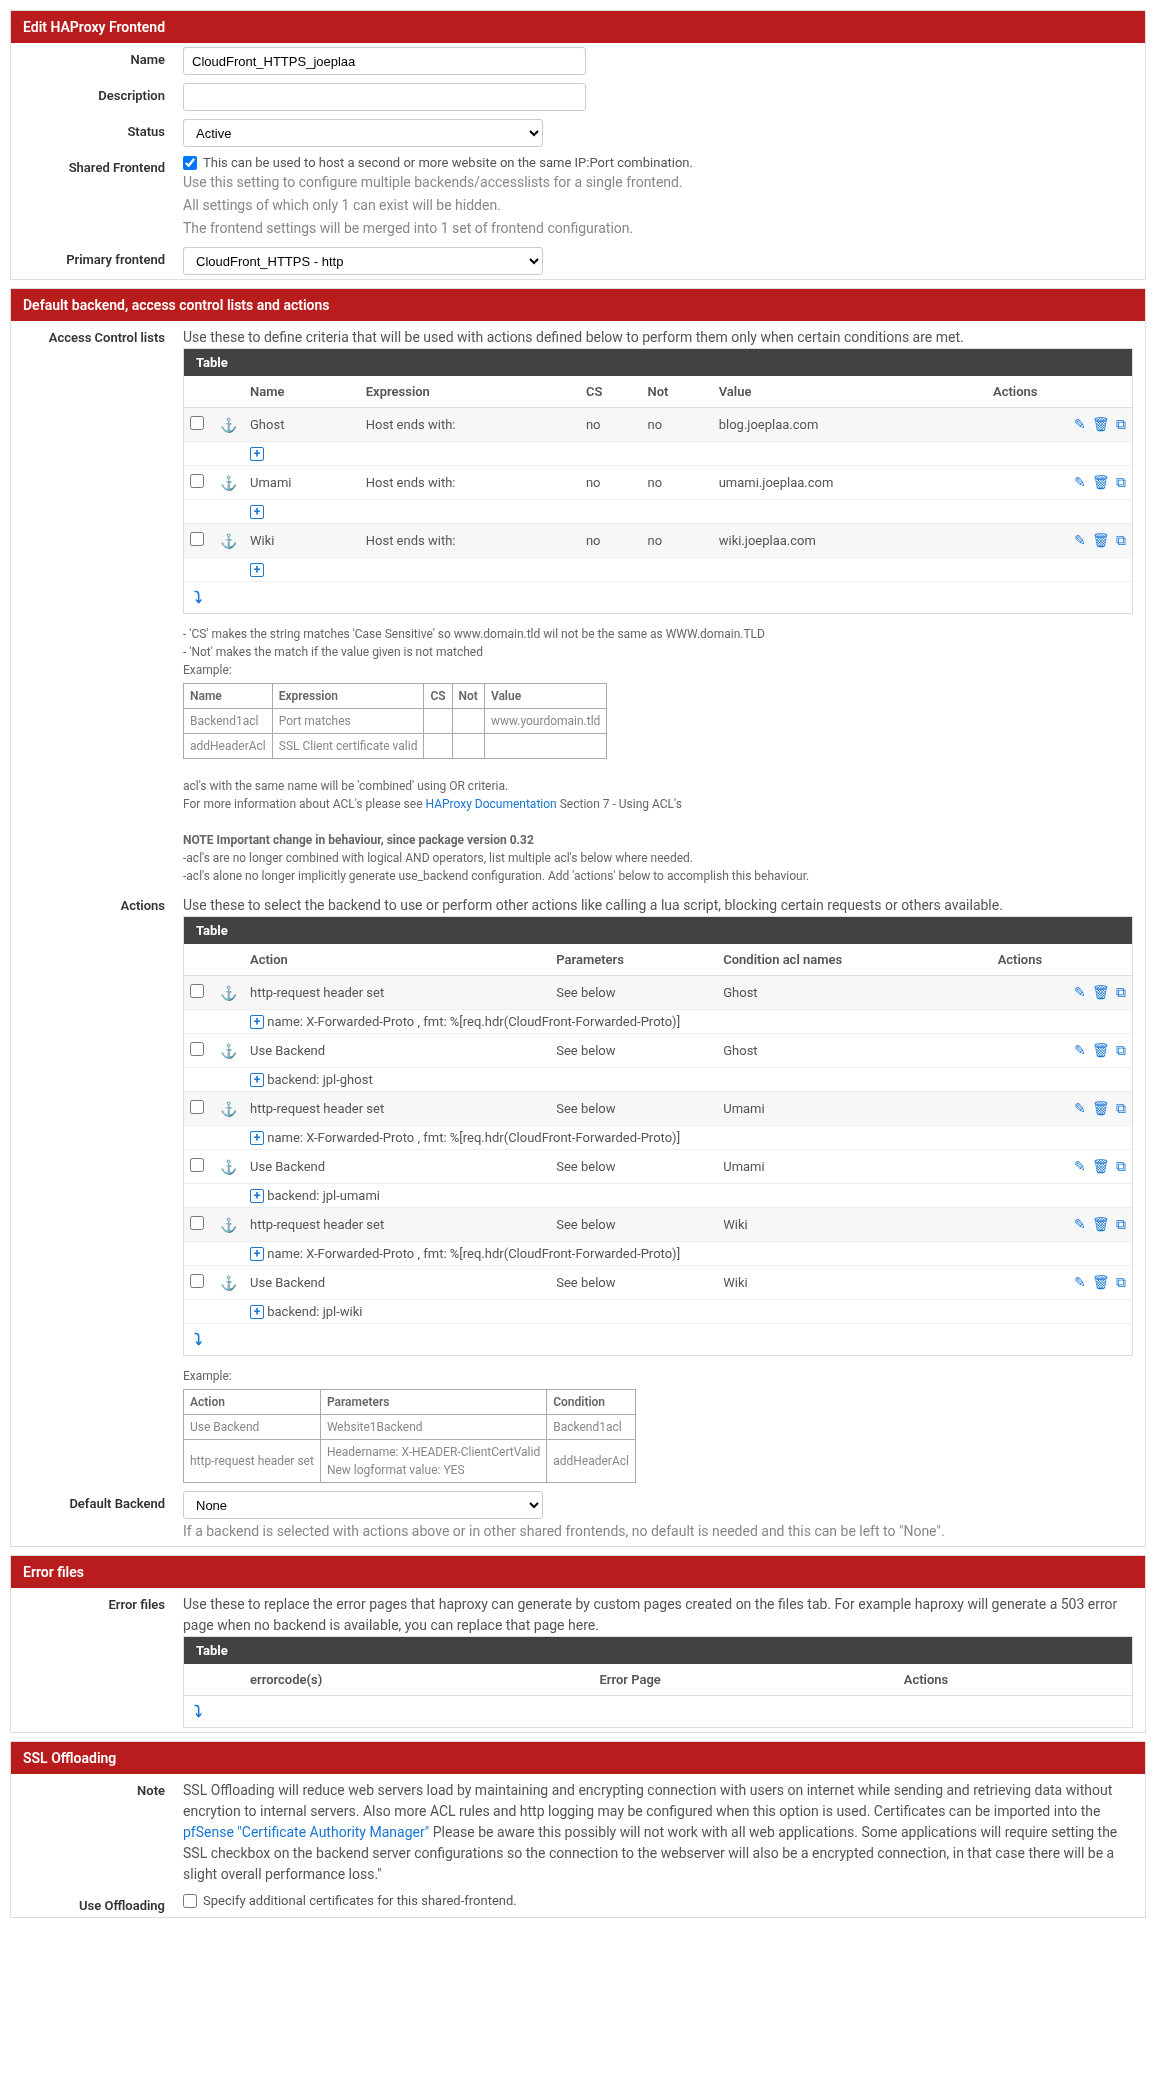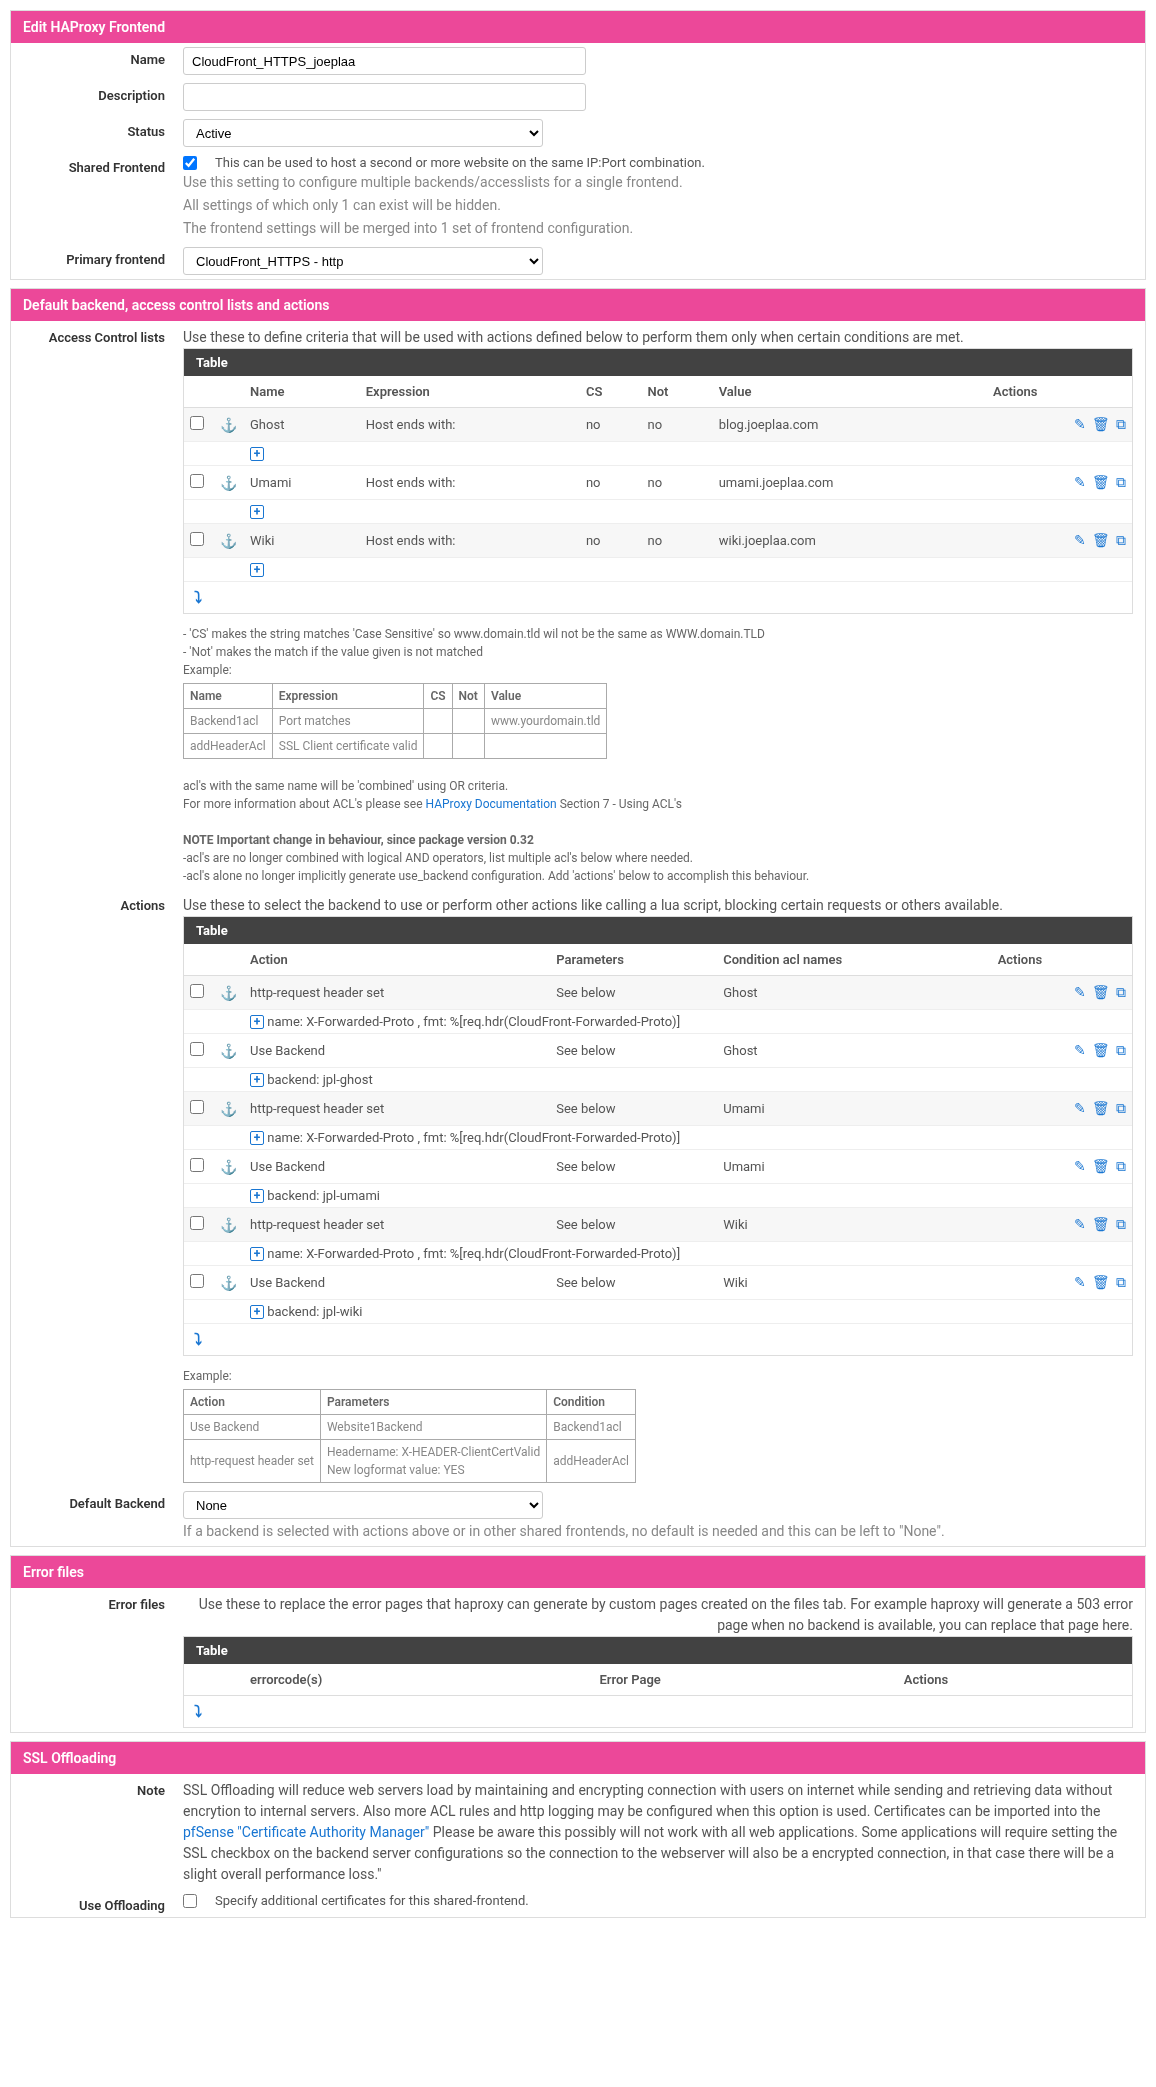--- a/index.html
+++ b/index.html
@@ -1,18 +1,18 @@
 <!DOCTYPE html>
 <html><head>
 <meta charset="utf-8">
 <style>
 * { box-sizing: border-box; margin: 0; padding: 0; }
 body { font-family: -apple-system, BlinkMacSystemFont, "Segoe UI", Roboto, Arial, sans-serif; font-size: 13px; color: #333; background: #fff; padding: 10px; }
 .panel { margin-bottom: 8px; border: 1px solid #ddd; }
-.panel-header { background: #ec4899; color: #fff; padding: 8px 12px; font-weight: 600; font-size: 14px; }
+.panel-header { background: #b91c1c; color: #fff; padding: 8px 12px; font-weight: 600; font-size: 14px; }
 .row { display: flex; padding: 4px 12px; align-items: flex-start; }
 .row-label { width: 160px; text-align: right; padding-right: 18px; font-weight: 600; color: #333; padding-top: 5px; font-size: 13px; }
 .row-content { flex: 1; color: #555; font-size: 13px; }
 .input-text { width: 403px; padding: 4px 8px; border: 1px solid #ccc; border-radius: 3px; font-size: 13px; height: 28px; }
 .select { width: 360px; padding: 4px 8px; border: 1px solid #ccc; border-radius: 3px; font-size: 13px; height: 28px; background: #fff; }
 .help { color: #888; font-size: 14px; line-height: 1.5; margin-top: 2px; }
 .table-title { background: #424242; color: #fff; padding: 6px 12px; font-size: 13px; font-weight: 700; }
 .tbl { width: 100%; border-collapse: collapse; }
 .tbl th { text-align: left; padding: 8px 6px; font-weight: 600; border-bottom: 1px solid #ddd; font-size: 13px; }
 .tbl td { padding: 8px 6px; border-bottom: 1px solid #eee; font-size: 13px; color: #555; vertical-align: middle; }
@@ -21,21 +21,21 @@
 .icon-anchor { color: #1976d2; font-size: 14px; }
 .icon-plus { display: inline-block; width: 14px; height: 14px; border: 1px solid #1976d2; color: #1976d2; text-align: center; line-height: 12px; font-size: 12px; font-weight: bold; border-radius: 2px; }
 .icon-arrow { color: #1976d2; font-size: 16px; font-weight: bold; }
 .actions-cell { text-align: right; white-space: nowrap; }
 .act-icon { color: #1976d2; margin-left: 3px; font-size: 14px; cursor: pointer; }
 .example-table { border-collapse: collapse; margin-top: 4px; }
 .example-table th, .example-table td { border: 1px solid #aaa; padding: 3px 6px; font-size: 12px; color: #888; text-align: left; }
 .example-table th { font-weight: 600; color: #666; }
 .link { color: #1976d2; text-decoration: none; }
 .note-block { color: #666; font-size: 12px; line-height: 1.5; margin-top: 11px; }
-.checkbox-line { display: flex; align-items: center; gap: 18px; color: #555; }
+.checkbox-line { display: flex; align-items: center; gap: 6px; color: #555; }
 .table-wrap { border: 1px solid #ddd; }
 input[type=checkbox] { width: 14px; height: 14px; }
 </style>
 </head>
 <body>
 
 <div class="panel">
   <div class="panel-header">Edit HAProxy Frontend</div>
 
   <div class="row">
@@ -369,21 +369,21 @@
       <div class="help">If a backend is selected with actions above or in other shared frontends, no default is needed and this can be left to "None".</div>
     </div>
   </div>
 </div>
 
 <div class="panel">
   <div class="panel-header">Error files</div>
   <div class="row">
     <div class="row-label">Error files</div>
     <div class="row-content">
-      <div class="help" style="color:#555;text-align:right;">Use these to replace the error pages that haproxy can generate by custom pages created on the files tab. For example haproxy will generate a 503 error page when no backend is available, you can replace that page here.</div>
+      <div class="help" style="color:#555;">Use these to replace the error pages that haproxy can generate by custom pages created on the files tab. For example haproxy will generate a 503 error page when no backend is available, you can replace that page here.</div>
       <div class="table-wrap">
         <div class="table-title">Table</div>
         <table class="tbl">
           <thead>
               <tr>
             <th style="width:60px"></th>
             <th>errorcode(s)</th>
             <th>Error Page</th>
             <th class="actions-cell">Actions</th>
           </tr>

